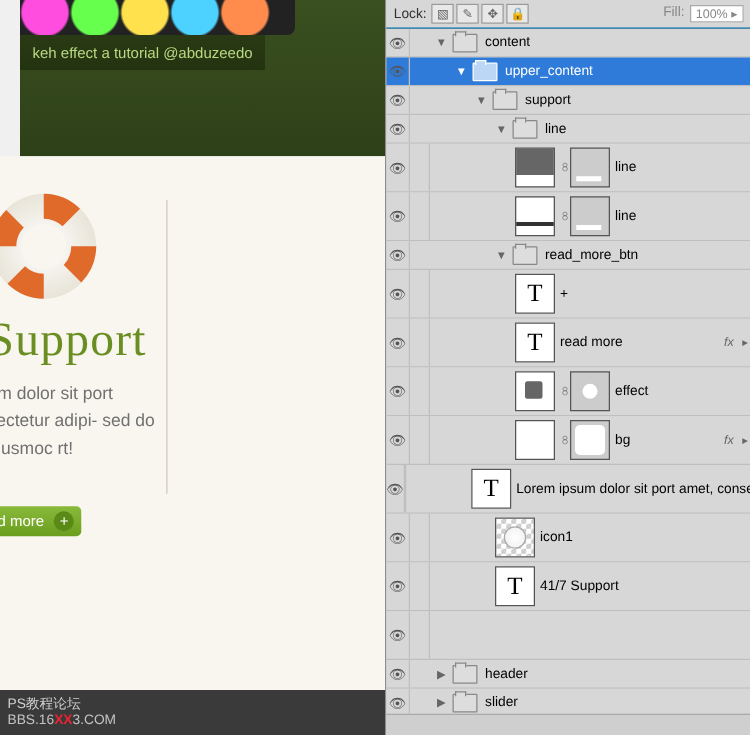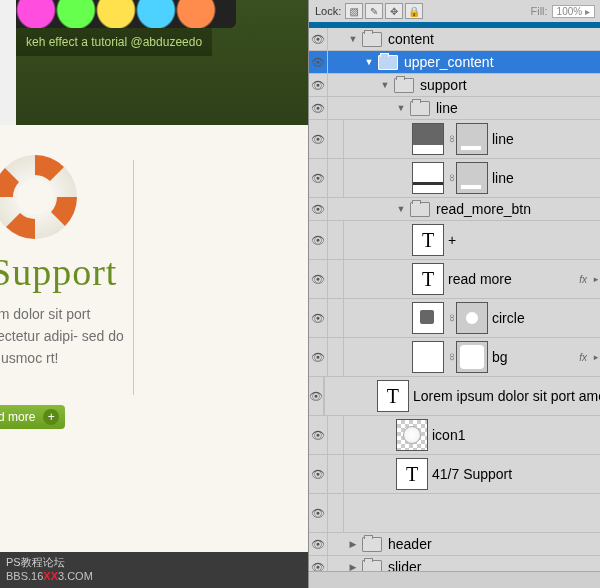--- a/index.html
+++ b/index.html
@@ -16,39 +16,39 @@
 .readmore{position:absolute;left:-10px;top:280px;height:24px;border-radius:4px;background:linear-gradient(#89b93a,#6a9e1f);color:#fff;display:flex;align-items:center;padding:0 6px 0 8px;font-size:12px}
 .readmore .plus{margin-left:8px;width:16px;height:16px;border-radius:8px;background:#5a8a15;display:flex;align-items:center;justify-content:center;font-size:12px}
 .vline{position:absolute;left:133px;top:35px;width:1px;height:235px;background:#cec9b8}
 .footer-band{position:absolute;left:0;bottom:0;width:308px;height:36px;background:#3a3a3a;color:#cfcfcf;font-size:11px}
 .fb-line{position:absolute;left:6px;top:3px}
 .fb-line2{position:absolute;left:6px;top:18px;color:#c2c2c2}
 .fb-line2 .xx{color:#e23;font-weight:bold}
 
 
 .panel{position:absolute;left:308px;top:0;width:292px;height:588px;background:#d7d7d7;border-left:1px solid #8d8d8d}
-.lockbar{height:22px;border-bottom:6px solid #0369a1;display:flex;align-items:center;padding:0 6px;font-size:11px;color:#333;background:#d7d7d7}
+.lockbar{height:22px;border-bottom:1px solid #0369a1;display:flex;align-items:center;padding:0 6px;font-size:11px;color:#333;background:#d7d7d7}
 .lockbar .lbl{margin-right:4px}
 .lockbtn{width:16px;height:14px;border:1px solid #9a9a9a;background:#e8e8e8;margin-right:2px;display:flex;align-items:center;justify-content:center;font-size:10px;color:#666}
 .fillgrp{margin-left:auto;display:flex;align-items:flex-start;color:#888}
 .fillbox{border:1px solid #aaa;background:#fff;padding:0 4px;margin-left:4px;font-size:10px}
 .layers{overflow:hidden}
 .row{display:flex;align-items:center;border-bottom:1px solid #bfbfbf;background:#d7d7d7;position:relative}
 .row.sel{background:#2f7bd9;color:#fff}
 .row.sel .lname{color:#fff}
 .eye{width:18px;height:100%;min-height:22px;display:flex;align-items:center;justify-content:center;border-right:1px solid #bfbfbf;font-size:11px;color:#555;align-self:stretch}
 .gap{width:15px;height:100%;align-self:stretch;border-right:1px solid #bfbfbf}
 .content{display:flex;align-items:center;flex:1;min-height:22px}
 .arrow{width:10px;text-align:center;color:#666;font-size:9px}
 .row.sel .arrow{color:#fff}
 .folder{width:18px;height:13px;border:1px solid #888;border-radius:1px;background:#ddd;position:relative;margin-right:6px}
 .folder:before{content:"";position:absolute;left:1px;top:-3px;width:7px;height:3px;background:#ddd;border:1px solid #888;border-bottom:none}
 .row.sel .folder{background:#bcd6f5;border-color:#fff}
 .row.sel .folder:before{background:#bcd6f5;border-color:#fff}
-.lname{color:#000;font-size:14px;white-space:nowrap}
+.lname{color:#000;font-size:11px;white-space:nowrap}
 .thumb{width:30px;height:30px;border:1px solid #555;background:#fff;margin-right:4px;flex:none}
 .thumb.t-dark{background:linear-gradient(#666 70%,#fff 70%)}
 .thumb.t-line2{background:linear-gradient(#fff 65%,#333 65%,#333 75%,#fff 75%)}
 .thumb.t-text{display:flex;align-items:center;justify-content:center;font-family:Georgia,serif;font-size:20px;color:#000}
 .thumb.t-circle{position:relative}
 .thumb.t-circle:after{content:"";position:absolute;left:7px;top:7px;width:14px;height:14px;background:#666;border-radius:2px}
 .thumb.t-checker{background-image:linear-gradient(45deg,#ccc 25%,transparent 25%,transparent 75%,#ccc 75%),linear-gradient(45deg,#ccc 25%,transparent 25%,transparent 75%,#ccc 75%);background-size:8px 8px;background-position:0 0,4px 4px}
 .thumb.t-checker:after{content:"";position:absolute;width:16px;height:16px;border:1px solid #aaa;border-radius:50%;background:radial-gradient(#fff,#eee);margin:6px}
 .thumb.t-white{background:#fff}
 .thumb.t-contentbg{background:linear-gradient(#fff 85%,#ddd 85%)}
@@ -221,21 +221,21 @@
         </div>
     </div>
 
     <div class="row big">
       <div class="eye">👁</div>
         <div class="gap"></div>
       <div class="content" style="padding-left:68px">
           <span class="thumb t-circle"></span>
           <span class="link">𝟾</span>
           <span class="mask vec2"></span>
-          <span class="lname">circle</span>
+          <span class="lname">effect</span>
         </div>
     </div>
 
     <div class="row big">
       <div class="eye">👁</div>
         <div class="gap"></div>
       <div class="content" style="padding-left:68px">
           <span class="thumb t-white"></span>
           <span class="link">𝟾</span>
           <span class="mask vec3"></span>

